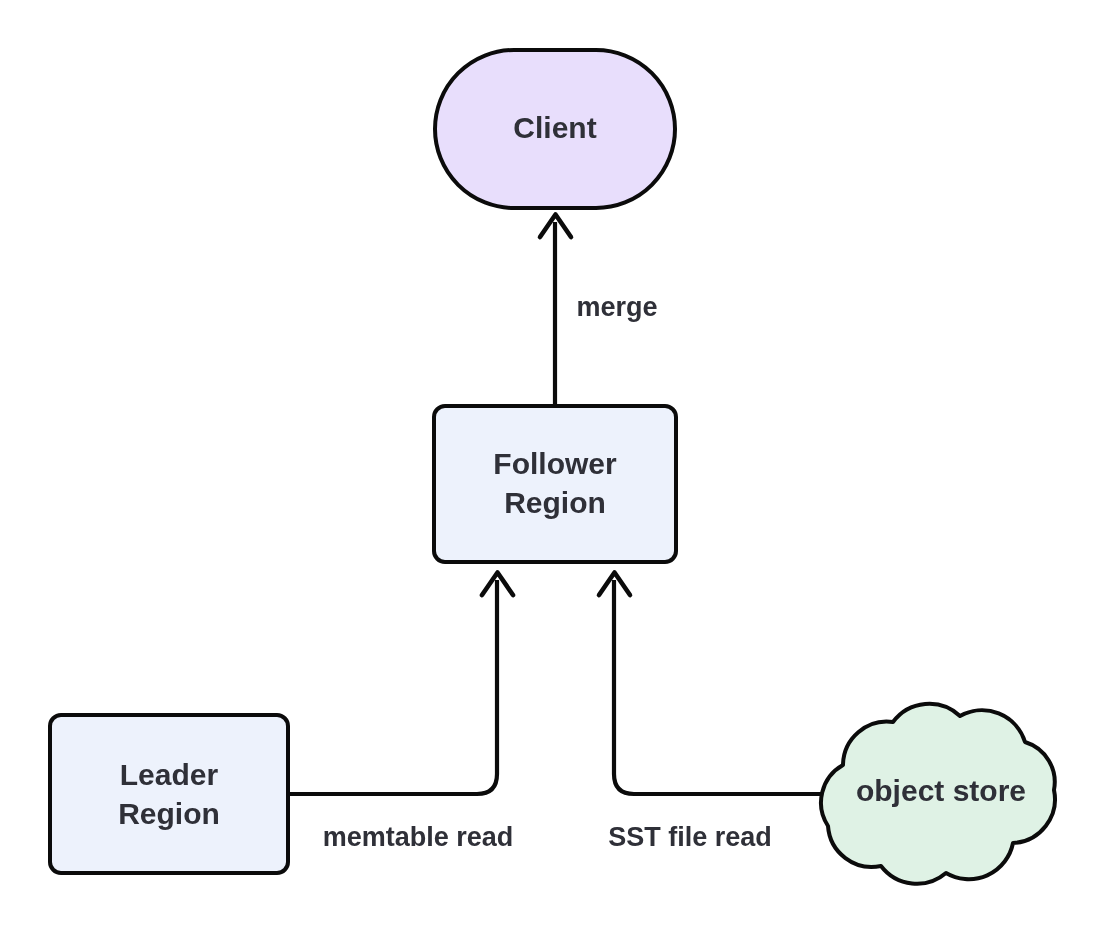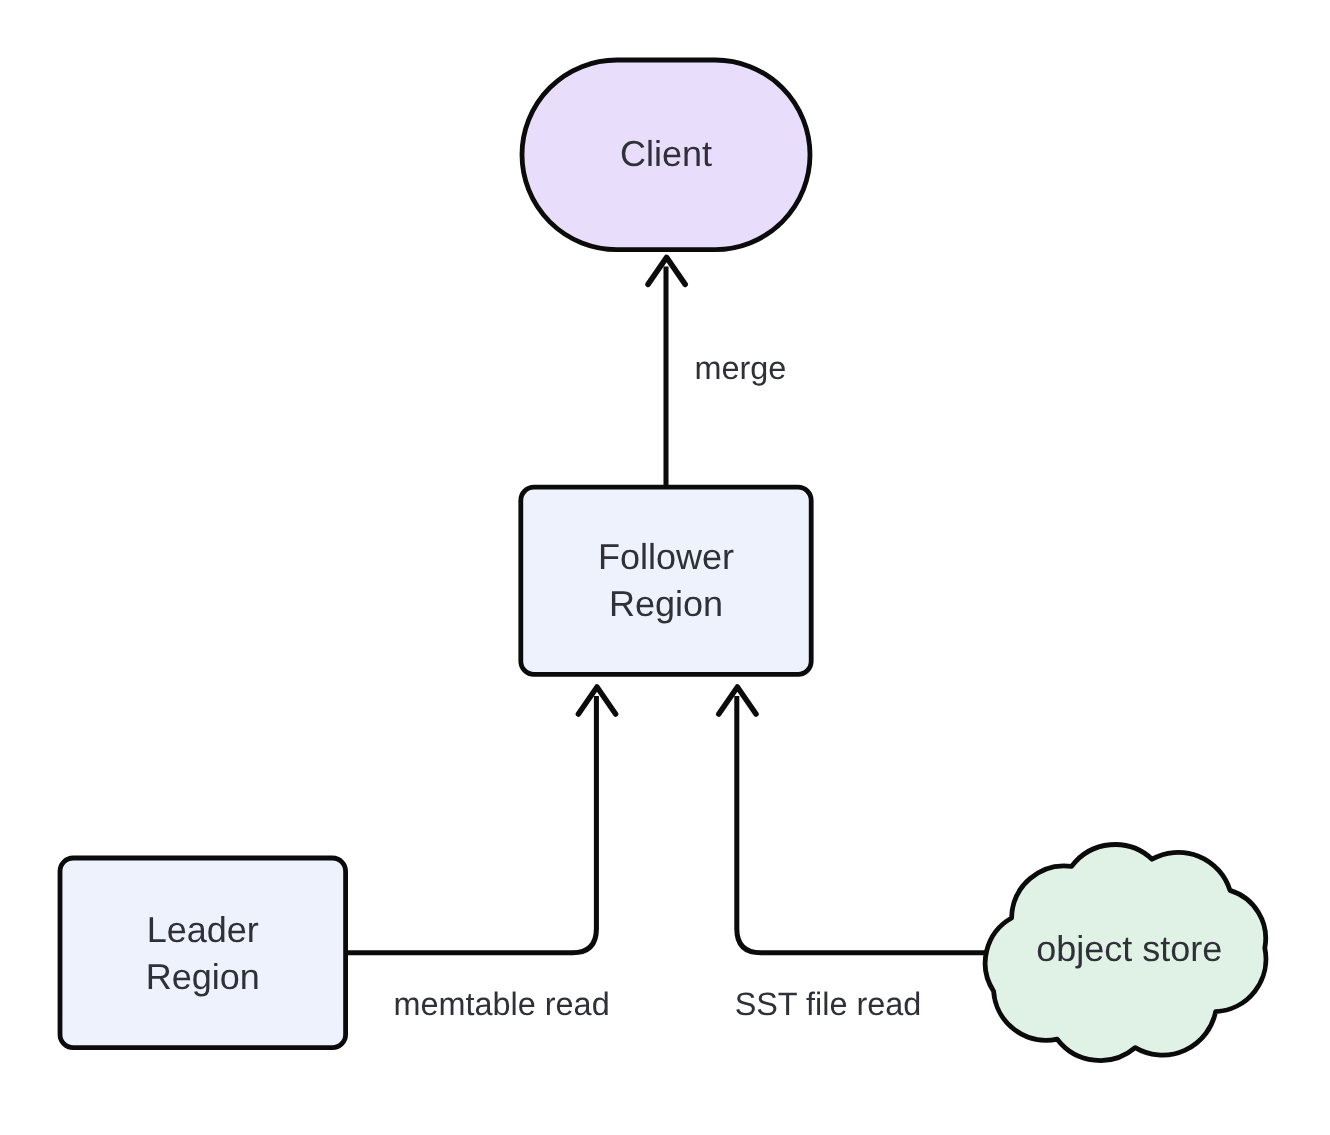--- a/index.html
+++ b/index.html
@@ -12,20 +12,21 @@
     width: 1108px;
     height: 946px;
     font-family: "Liberation Sans", "DejaVu Sans", sans-serif;
     overflow: hidden;
   }
   #diagram-root {
     position: relative;
     width: 880px;
     height: 946px;
     background: #ffffff;
+    font-weight: bold;
   }
   svg#diagram-svg {
     position: absolute;
     top: 0;
     left: 0;
     width: 1108px;
     height: 946px;
     display: block;
   }
   .node-shape {

